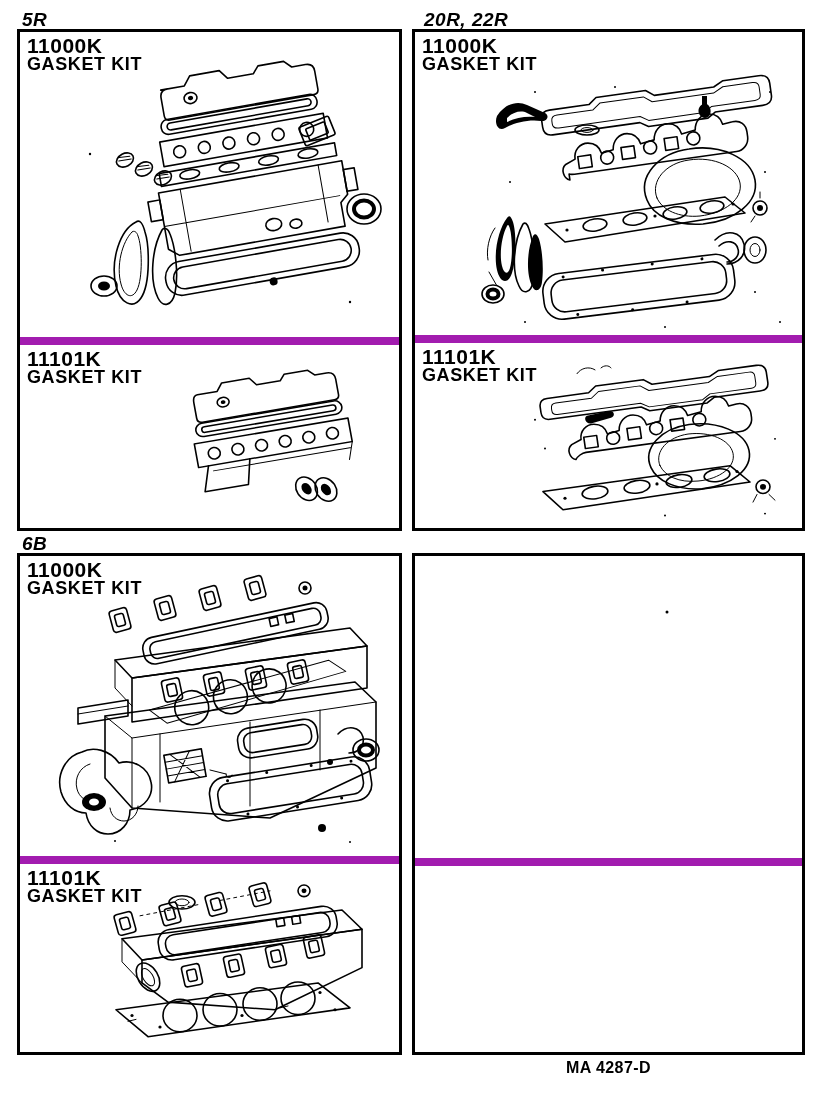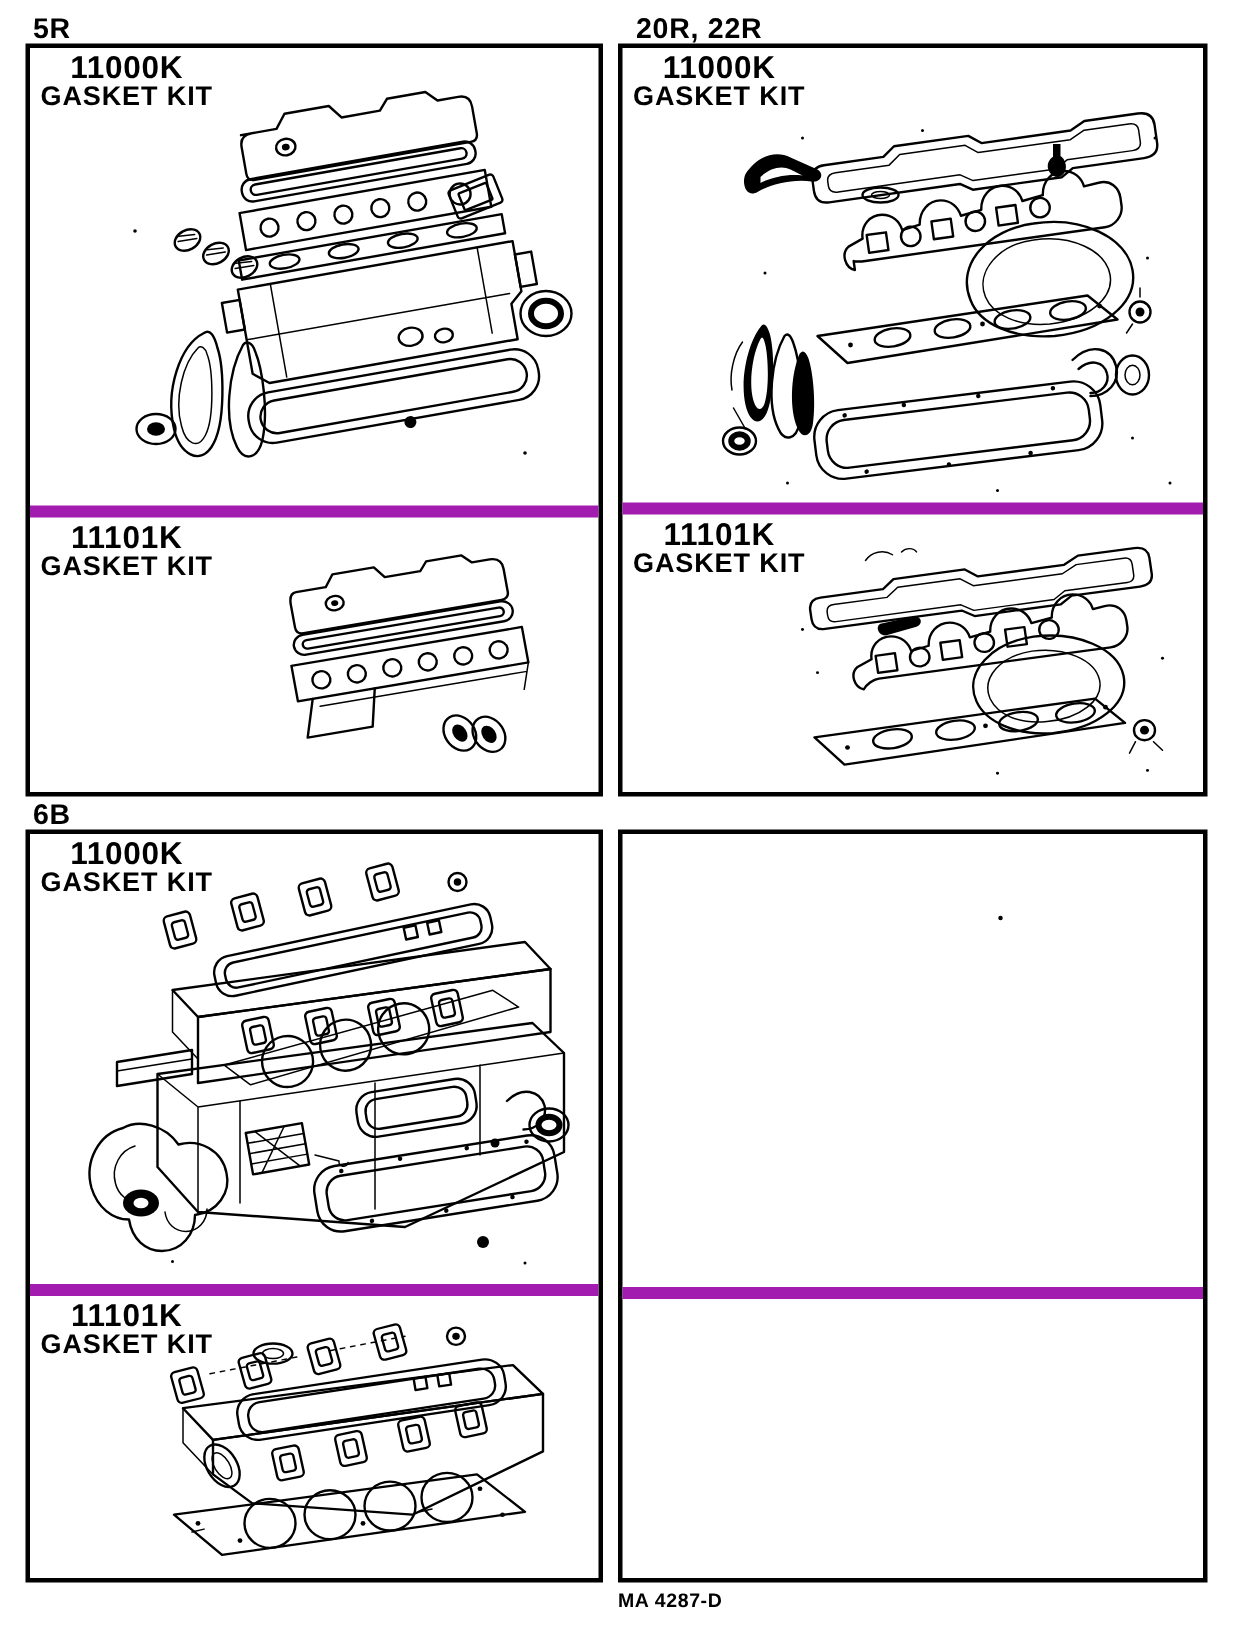--- a/index.html
+++ b/index.html
@@ -1,27 +1,27 @@
 <!DOCTYPE html>
 <html><head>
 <meta charset="utf-8">
 <style>
   html,body{margin:0;padding:0;background:#ffffff;}
   body{width:824px;height:1094px;position:relative;overflow:hidden;
        font-family:"Liberation Sans", sans-serif;color:#000;}
-  .sec-label{position:absolute;font-weight:bold;font-size:19px;letter-spacing:0.5px;}
+  .sec-label{position:absolute;font-weight:bold;font-size:19px;letter-spacing:0.5px;font-style:italic;}
   .box{position:absolute;border:3px solid #000;background:#fff;box-sizing:border-box;
        display:flex;flex-direction:column;}
   .cell{position:relative;box-sizing:border-box;overflow:hidden;}
   .cell.split{border-top:8px solid #a21caf;}
   .plabel{position:absolute;top:3px;left:7px;z-index:2;}
-  .part-no{font-weight:bold;font-size:21px;line-height:22px;letter-spacing:0.5px;text-align:center;}
+  .part-no{font-weight:bold;font-size:21px;line-height:22px;letter-spacing:0.5px;}
   .kit{font-weight:bold;font-size:18px;line-height:14px;letter-spacing:0.6px;}
-  .footer-code{position:absolute;top:1059px;left:412px;width:393px;text-align:left;
-       font-weight:bold;font-size:13px;letter-spacing:0.4px;}
+  .footer-code{position:absolute;top:1059px;left:412px;width:393px;text-align:center;
+       font-weight:bold;font-size:16px;letter-spacing:0.4px;}
   svg.diag{position:absolute;left:0;top:0;width:100%;height:100%;z-index:1;}
   svg.diag *{stroke:#000;fill:none;stroke-width:1.6;stroke-linejoin:round;stroke-linecap:round;}
   svg.diag .f{fill:#000;stroke:none;}
   svg.diag .w{fill:#fff;stroke:none;}
   svg.diag .thin{stroke-width:1;}
   svg.diag .thick{stroke-width:4;}
 </style>
 </head>
 <body>
 

